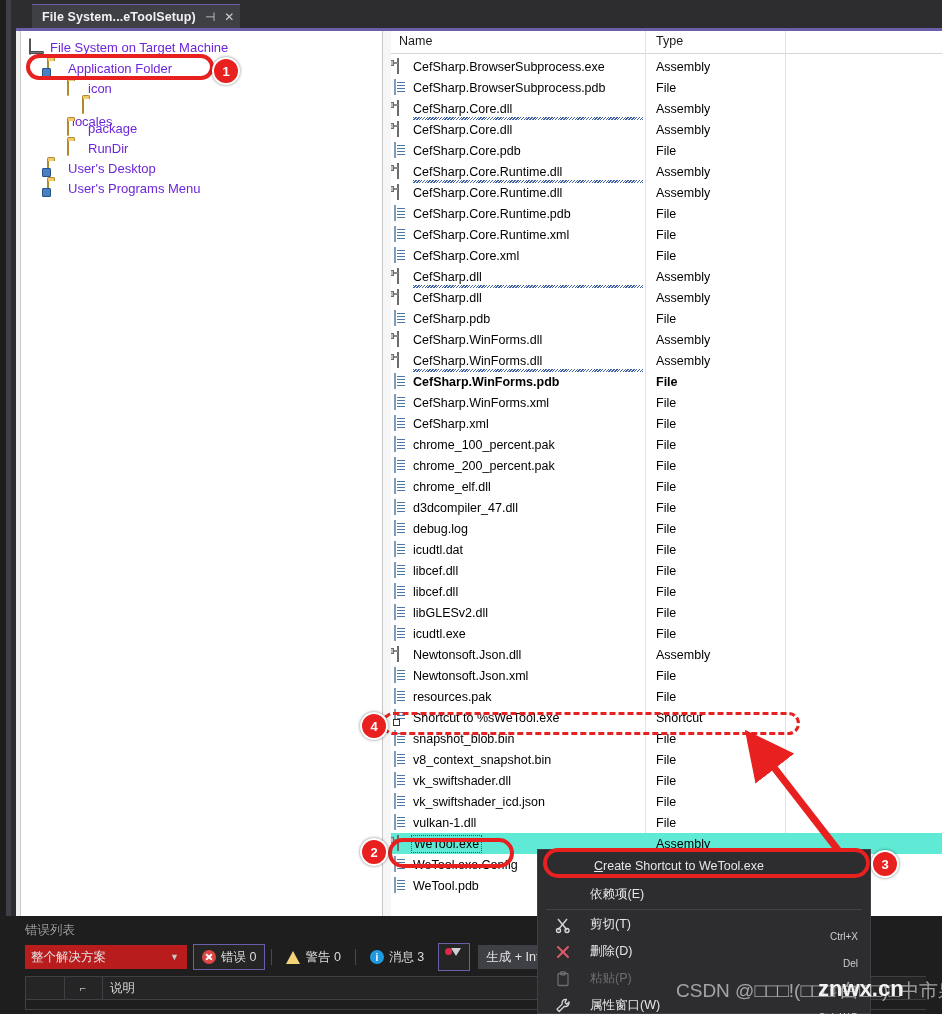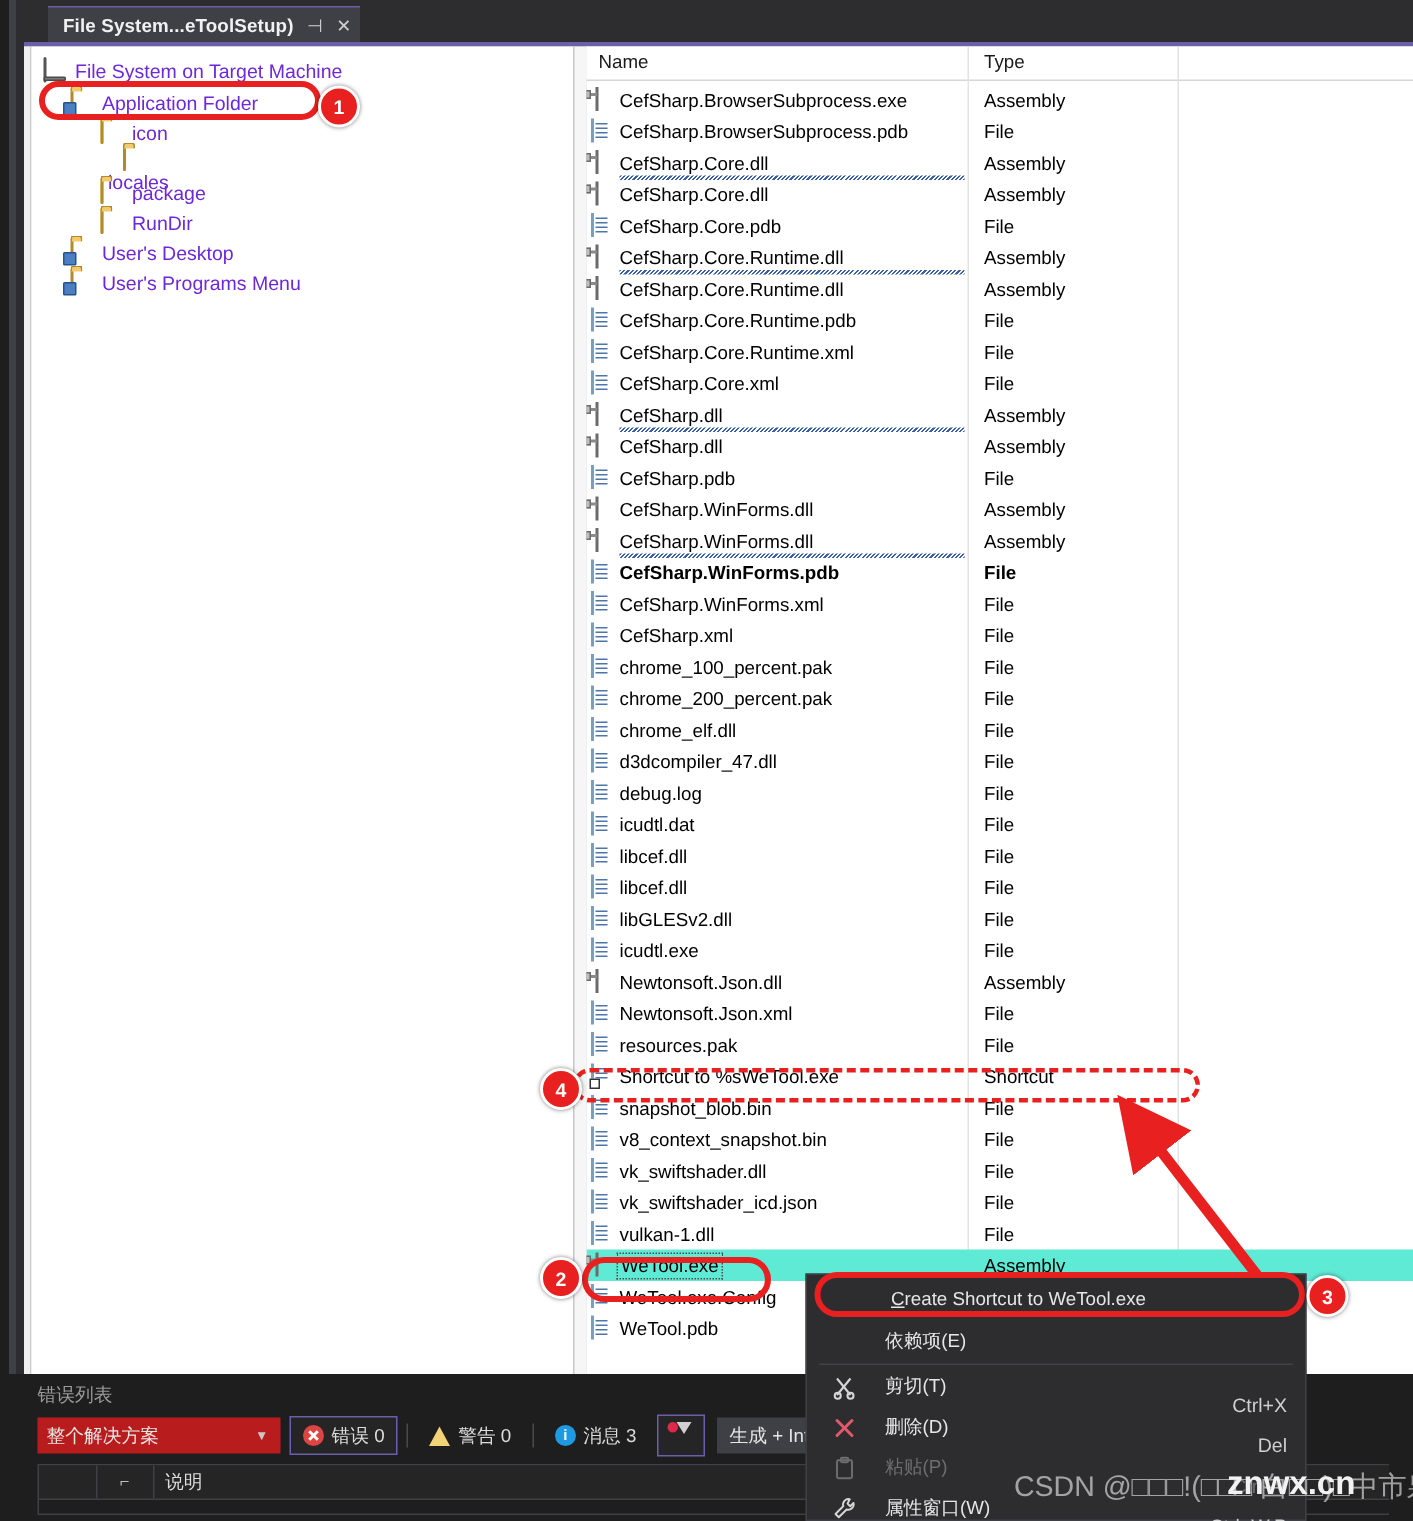--- a/index.html
+++ b/index.html
@@ -83,21 +83,21 @@
             background:#ffffff;border:1px solid #333;box-sizing:border-box;}
   .squig{position:absolute;left:22px;bottom:-1px;height:3px;
          background:repeating-linear-gradient(135deg,#3b5fa8 0 1px,transparent 1px 2px);}
 
   
   #ctx{position:absolute;left:537px;top:849px;width:334px;height:165px;
        background:#2d2d30;border:1px solid #3f3f46;box-sizing:border-box;z-index:40;}
   #ctx .mi{position:relative;height:27px;display:flex;align-items:center;color:#e6e6e6;font-size:12.5px;}
   #ctx .mi.dis{color:#6d6d6d;}
   #ctx .mi .mtext{position:absolute;left:52px;}
-  #ctx .mi .mkey{position:absolute;right:12px;color:#cfcfcf;font-size:13px;margin-top:24px;}
+  #ctx .mi .mkey{position:absolute;right:12px;color:#cfcfcf;font-size:10px;margin-top:24px;}
   #ctx .mi.dis .mkey{color:#6d6d6d;}
   #ctx .mi.first{height:31px;}
   #ctx .mi.first .mtext{left:56px;}
   #ctx .mi .u{text-decoration:underline;}
   #ctx .sep{height:1px;background:#434346;margin:1px 8px;}
   #ctx .gl{position:absolute;left:16px;width:18px;height:18px;}
 
   
   #errpanel{position:absolute;left:11px;top:916px;width:931px;height:98px;background:#1e1e1e;}
   #errtitle{position:absolute;left:14px;top:6px;color:#9a9a9a;font-size:12.5px;}

